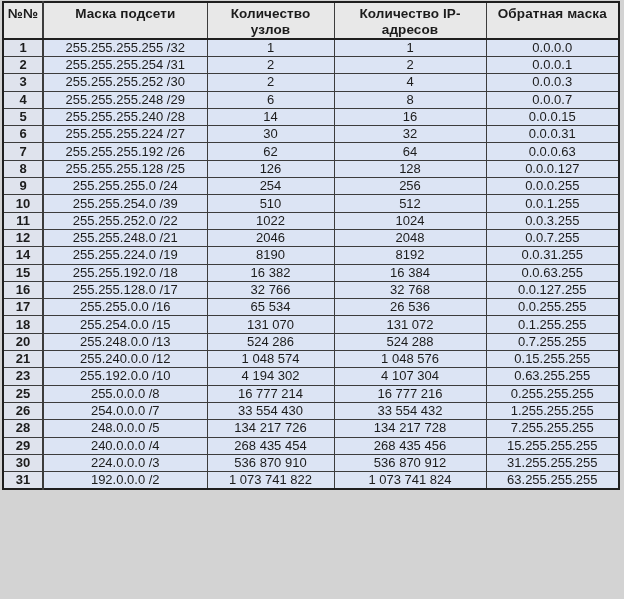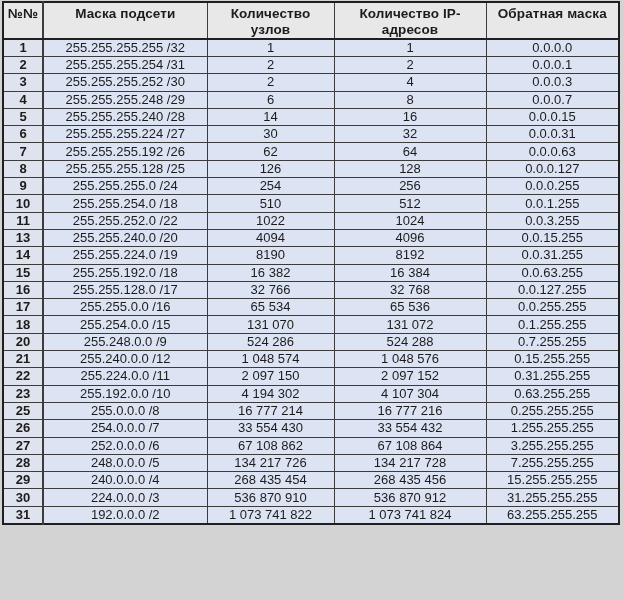--- a/index.html
+++ b/index.html
@@ -134,38 +134,38 @@
         </tr>
         <tr>
           <td class="num">9</td>
           <td>255.255.255.0 /24</td>
           <td>254</td>
           <td>256</td>
           <td>0.0.0.255</td>
         </tr>
         <tr>
           <td class="num">10</td>
-          <td>255.255.254.0 /18</td>
+          <td>255.255.254.0 /39</td>
           <td>510</td>
           <td>512</td>
           <td>0.0.1.255</td>
         </tr>
         <tr>
           <td class="num">11</td>
           <td>255.255.252.0 /22</td>
           <td>1022</td>
           <td>1024</td>
           <td>0.0.3.255</td>
         </tr>
         <tr>
-          <td class="num">13</td>
-          <td>255.255.240.0 /20</td>
-          <td>4094</td>
-          <td>4096</td>
-          <td>0.0.15.255</td>
+          <td class="num">12</td>
+          <td>255.255.248.0 /21</td>
+          <td>2046</td>
+          <td>2048</td>
+          <td>0.0.7.255</td>
         </tr>
         <tr>
           <td class="num">14</td>
           <td>255.255.224.0 /19</td>
           <td>8190</td>
           <td>8192</td>
           <td>0.0.31.255</td>
         </tr>
         <tr>
           <td class="num">15</td>
@@ -178,52 +178,45 @@
           <td class="num">16</td>
           <td>255.255.128.0 /17</td>
           <td>32 766</td>
           <td>32 768</td>
           <td>0.0.127.255</td>
         </tr>
         <tr>
           <td class="num">17</td>
           <td>255.255.0.0 /16</td>
           <td>65 534</td>
-          <td>65 536</td>
+          <td>26 536</td>
           <td>0.0.255.255</td>
         </tr>
         <tr>
           <td class="num">18</td>
           <td>255.254.0.0 /15</td>
           <td>131 070</td>
           <td>131 072</td>
           <td>0.1.255.255</td>
         </tr>
         <tr>
           <td class="num">20</td>
-          <td>255.248.0.0 /9</td>
+          <td>255.248.0.0 /13</td>
           <td>524 286</td>
           <td>524 288</td>
           <td>0.7.255.255</td>
         </tr>
         <tr>
           <td class="num">21</td>
           <td>255.240.0.0 /12</td>
           <td>1 048 574</td>
           <td>1 048 576</td>
           <td>0.15.255.255</td>
         </tr>
         <tr>
-          <td class="num">22</td>
-          <td>255.224.0.0 /11</td>
-          <td>2 097 150</td>
-          <td>2 097 152</td>
-          <td>0.31.255.255</td>
-        </tr>
-        <tr>
           <td class="num">23</td>
           <td>255.192.0.0 /10</td>
           <td>4 194 302</td>
           <td>4 107 304</td>
           <td>0.63.255.255</td>
         </tr>
         <tr>
           <td class="num">25</td>
           <td>255.0.0.0 /8</td>
           <td>16 777 214</td>
@@ -231,27 +224,20 @@
           <td>0.255.255.255</td>
         </tr>
         <tr>
           <td class="num">26</td>
           <td>254.0.0.0 /7</td>
           <td>33 554 430</td>
           <td>33 554 432</td>
           <td>1.255.255.255</td>
         </tr>
         <tr>
-          <td class="num">27</td>
-          <td>252.0.0.0 /6</td>
-          <td>67 108 862</td>
-          <td>67 108 864</td>
-          <td>3.255.255.255</td>
-        </tr>
-        <tr>
           <td class="num">28</td>
           <td>248.0.0.0 /5</td>
           <td>134 217 726</td>
           <td>134 217 728</td>
           <td>7.255.255.255</td>
         </tr>
         <tr>
           <td class="num">29</td>
           <td>240.0.0.0 /4</td>
           <td>268 435 454</td>

